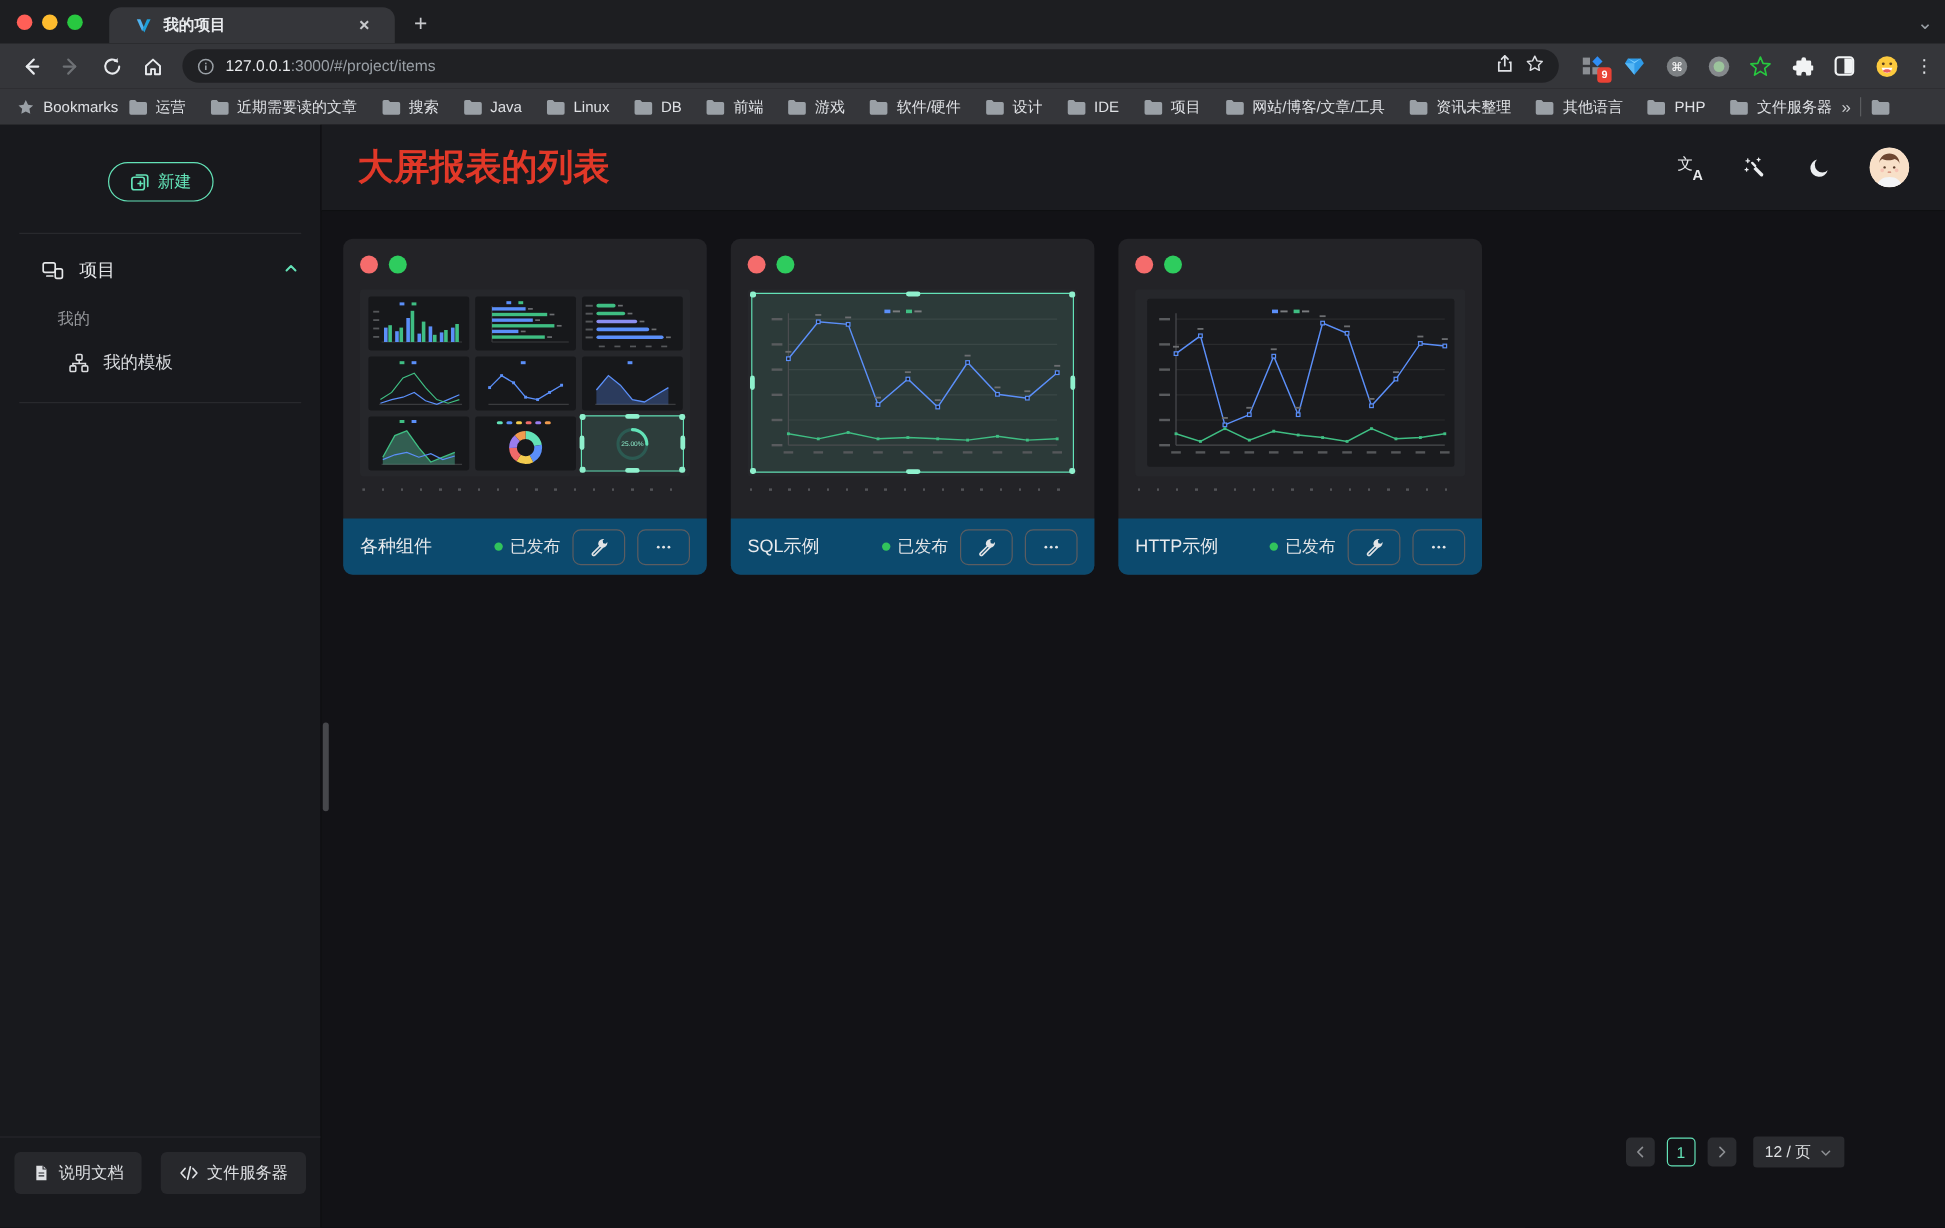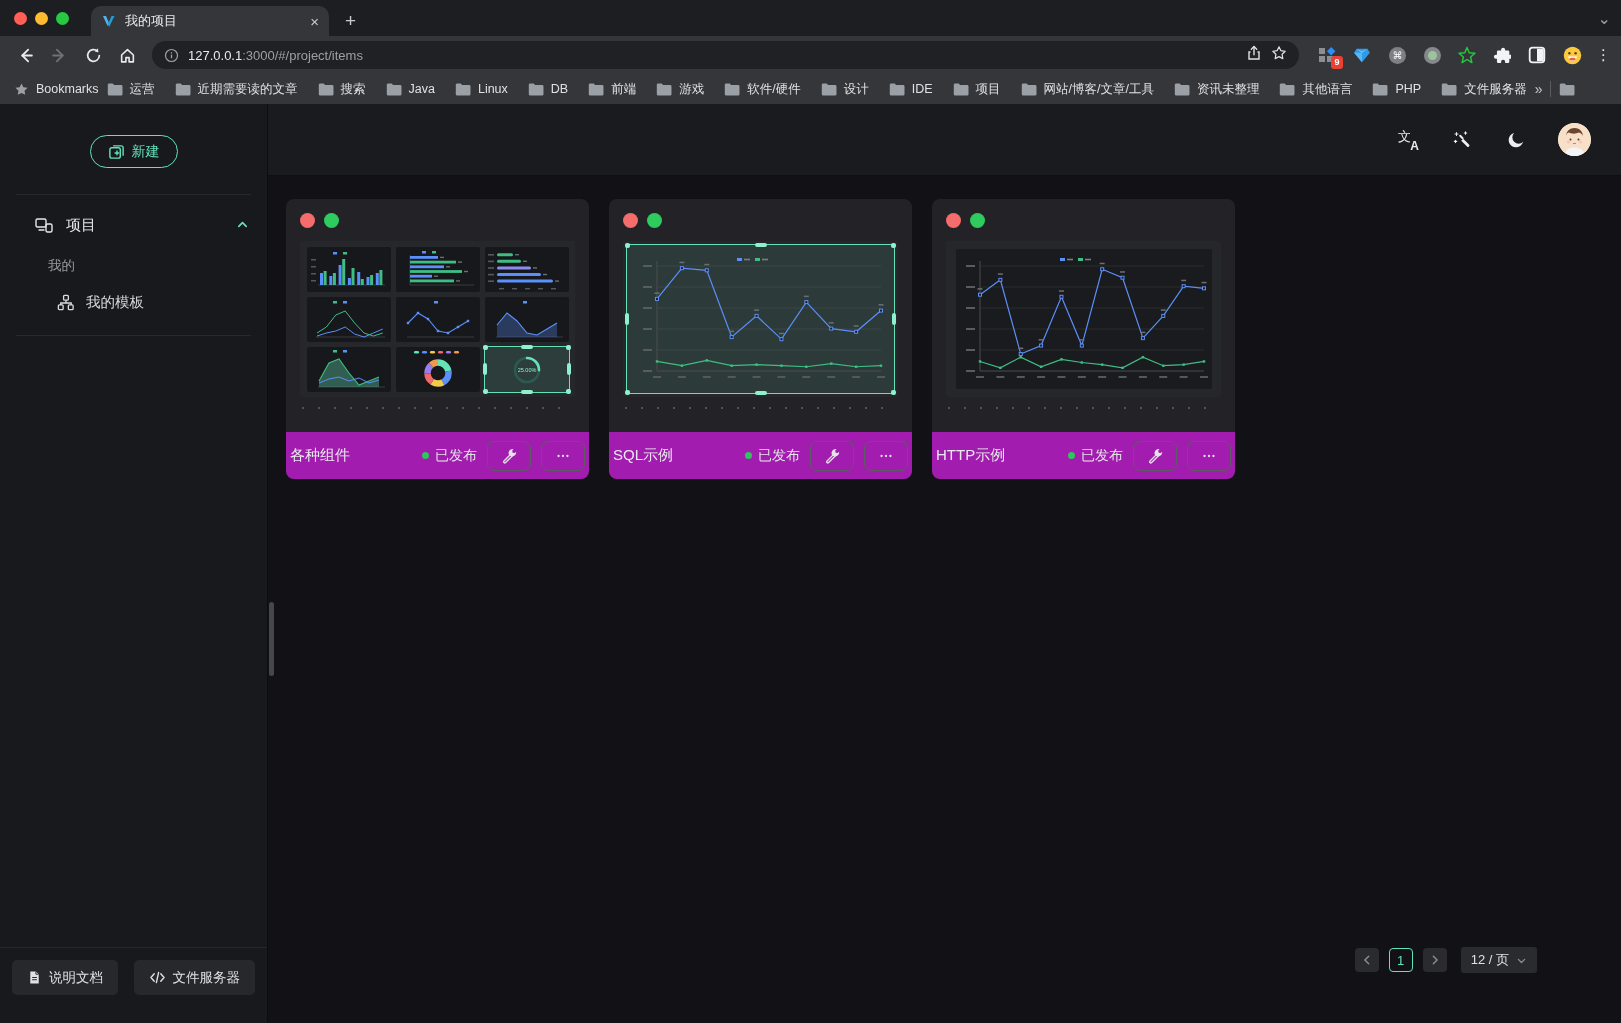--- a/index.html
+++ b/index.html
@@ -4,21 +4,21 @@
 <style>
   * { margin:0; padding:0; box-sizing:border-box; }
   html,body { width:1621px; height:1023px; overflow:hidden; background:#101014;
     font-family:"Liberation Sans","DejaVu Sans",sans-serif; }
   .window { position:absolute; inset:0; display:flex; flex-direction:column; }
 
   
   .tabstrip { height:36px; background:#1d1e21; display:flex; align-items:flex-end; padding-left:14px; position:relative; }
   .traffic { display:flex; gap:8px; align-items:center; height:36px; margin-right:22px; }
   .tl { width:13px; height:13px; border-radius:50%; }
-  .tab { width:238px; height:30px; background:#35363a; border-radius:10px 10px 0 0; display:flex; align-items:center; padding:0 10px; gap:8px; }
+  .tab { width:238px; height:30px; background:#35363a; border-radius:10px 10px 0 0; display:flex; align-items:center; padding:0 21px; gap:8px;font-weight:bold; }
   .tab-title { flex:1; font-size:13px; color:#e8eaed; white-space:nowrap; overflow:hidden; }
   .tab-close { color:#c7c9cc; font-size:15px; line-height:1; cursor:default; }
   .newtab { color:#c7c9cc; font-size:19px; margin:0 0 4px 16px; }
   .tabsearch { position:absolute; right:10px; top:9px; color:#9aa0a6; }
 
   .toolbar { height:38px; background:#35363a; display:flex; align-items:center; padding:0 10px; gap:4px; }
   .navbtn { width:30px; height:30px; display:flex; align-items:center; justify-content:center; color:#e8eaed; }
   .navbtn.dim { color:#6e7175; }
   .urlbar { flex:1; height:28px; background:#202124; border-radius:14px; margin:0 6px; display:flex; align-items:center; padding:0 12px; gap:9px; }
   .url-host { font-size:13px; color:#e8eaed; font-weight:normal; }
@@ -59,21 +59,21 @@
   .avatar { width:33px; height:33px; border-radius:50%; overflow:hidden; background:#f8e3cf; cursor:pointer; }
 
   .content { flex:1; display:flex; align-items:flex-start; gap:20px; padding:23px 18px; position:relative; }
   .scroll-thumb { position:absolute; left:1px; top:426px; width:5px; height:74px; background:#46474b; border-radius:3px; }
 
   .card { width:303px; height:280px; background:#232327; border-radius:8px; padding:14px 14px 0; position:relative; flex:none; cursor:pointer; }
   .card-dots { display:flex; gap:9px; }
   .cdot { width:15px; height:15px; border-radius:50%; }
   .preview { margin-top:13px; height:156px; background:#26272b; border-radius:3px; display:flex; align-items:center; justify-content:center; overflow:hidden; position:relative; }
   .dotted { margin:10px 2px 0; height:2px; background:repeating-linear-gradient(90deg,#535458 0 2px,transparent 2px 16px); }
-  .card-foot { position:absolute; left:0; right:0; bottom:0; height:47px; background:#a21caf; border-radius:0 0 8px 8px; display:flex; align-items:center; padding:0 4px; }
+  .card-foot { position:absolute; left:0; right:0; bottom:0; height:47px; background:#0c4a6e; border-radius:0 0 8px 8px; display:flex; align-items:center; padding:0 14px; }
   .p-name { font-size:15px; color:#e8eaed; }
   .status { margin-left:auto; display:flex; align-items:center; gap:6px; }
   .sdot { width:7px; height:7px; border-radius:50%; background:#31c35c; }
   .s-label { font-size:14px; color:#e2e4e6; }
   .mini-btn { width:44px; height:30px; margin-left:10px; border:1px solid #5c5d61; border-radius:7px; background:transparent; color:#e2e4e6; display:flex; align-items:center; justify-content:center; cursor:pointer; }
 
   .chart-tile { position:relative; background:#1a1b1e; border-radius:2px; }
   .chart-tile.selected { background:rgba(99,226,183,.10); outline:1px solid #63e2b7; }
   .handle { position:absolute; background:#8ff0cd; border-radius:2px; }
   .h-top    { width:12px; height:4px; left:calc(50% - 6px); top:-2px; }
@@ -392,20 +392,21 @@
           <svg width="17" height="15" viewBox="0 0 18 16">
               <path d="M5.5 4 2 8l3.5 4M12.5 4 16 8l-3.5 4M10.2 2.5 7.8 13.5" fill="none" stroke="#dfe1e4" stroke-width="1.5" stroke-linecap="round" stroke-linejoin="round"></path>
             </svg>
           <span>文件服务器</span>
         </button>
       </div>
     </aside>
 
     <section class="main">
       <div class="page-header">
+        <h1 class="page-title">大屏报表的列表</h1>
         <div class="header-actions">
           <span class="h-icon">
               <span class="lang-glyph">
                 <span class="zh">文</span>
                 <span class="en">A</span>
               </span>
             </span>
           <span class="h-icon">
             <svg width="20" height="20" viewBox="0 0 20 20">
                 <path d="M11.2 8.8 17 14.6a1.4 1.4 0 0 1-2 2l-5.8-5.8z" fill="#eceef0"></path>

